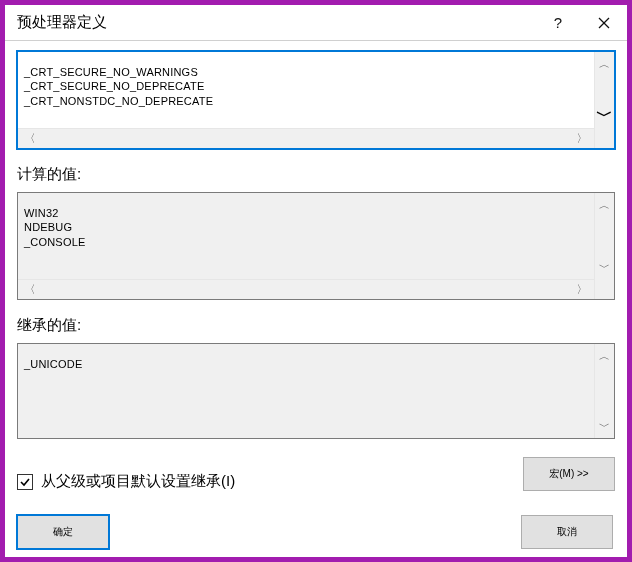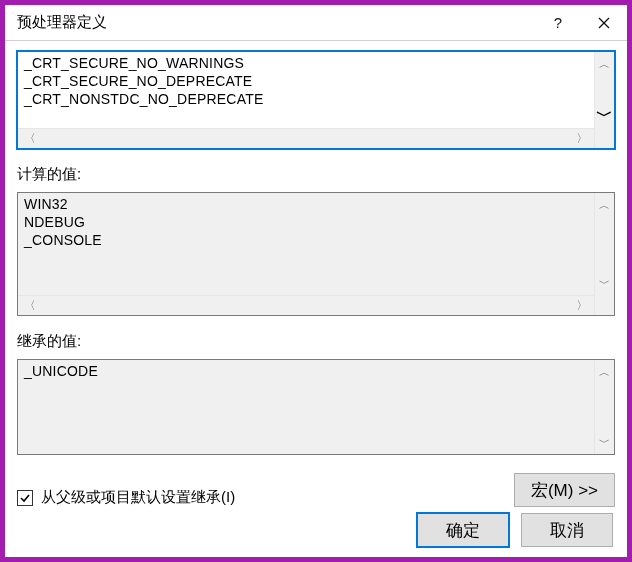--- a/index.html
+++ b/index.html
@@ -72,22 +72,23 @@
   .list-area {
     display: flex;
     flex: 1;
     min-height: 0;
   }
   .list-content {
     flex: 1;
     padding: 2px 6px 2px 6px;
     overflow: hidden;
     line-height: 1.3;
-    font-size: 14px;
+    font-size: 11px;
     letter-spacing: 0.2px;
+    margin-top: 11px;
   }
   .list-content .item {
     white-space: nowrap;
   }
   .vscroll {
     width: 20px;
     background: #f0f0f0;
     display: flex;
     flex-direction: column;
     border-left: 1px solid #e6e6e6;
@@ -138,38 +139,38 @@
     display:flex; align-items:center; justify-content:center;
     background:#fff;
   }
   .checkbox-box svg { display:block; }
   .btn {
     height:34px;
     min-width:92px;
     padding:0 16px;
     border:1px solid #adadad;
     background:#e1e1e1;
-    font-size:17px;
+    font-size:10px;
     display:flex; align-items:center; justify-content:center;
     cursor: default;
     font-family: "Microsoft YaHei", "Segoe UI", Tahoma, sans-serif;
   }
   .btn.default {
     border:1px solid #0078d7;
     outline:1px solid #0078d7;
   }
   .footer {
     display:flex;
-    justify-content:flex-end;
+    justify-content:space-between;
     gap:12px;
     padding-right:2px;
-    margin-top:0;
+    margin-top:18px;
   }
   .listbox.box-a { height:98px; }
-  .listbox.box-b { height:124px; }
+  .listbox.box-b { height:108px; }
   .listbox.box-c { height:96px; }
 </style>
 </head>
 <body>
 
 <div class="window">
 
   <div class="titlebar">
     <div class="title">预处理器定义</div>
     <div class="tbtn help">?</div>

